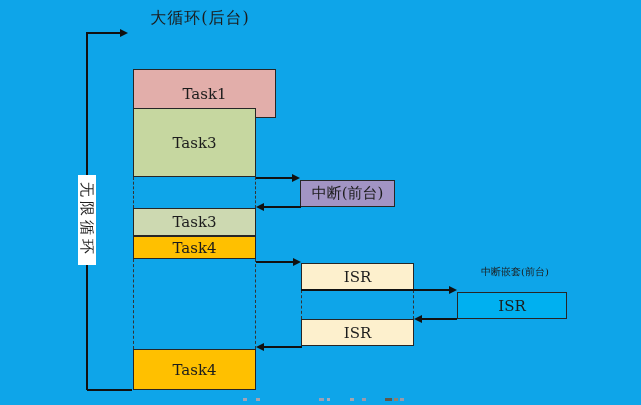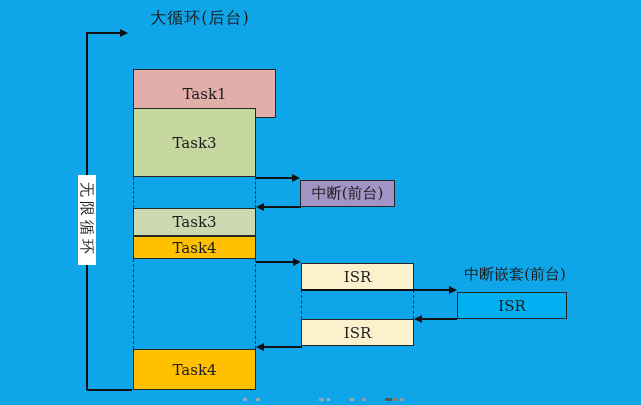--- a/index.html
+++ b/index.html
@@ -3,21 +3,21 @@
 <meta charset="utf-8">
 <style>
   html,body{margin:0;padding:0;background:#fff;}
   .stage{
     position:relative;width:641px;height:405px;background:#0ea5e9;overflow:hidden;
     font-family:"DejaVu Serif","Liberation Serif",serif;color:#1c1c1c;
   }
   .title{position:absolute;left:120px;top:8px;width:160px;text-align:center;
     font-size:16px;letter-spacing:1px;}
   .ntitle{position:absolute;left:445px;top:265px;width:140px;text-align:center;
-    font-size:15px;}
+    font-size:10px;}
   .box{position:absolute;box-sizing:border-box;border:1px solid #262626;
     display:flex;align-items:center;justify-content:center;font-size:15px;}
   .hline{position:absolute;height:1.5px;background:#111;}
   .vline{position:absolute;width:1.5px;background:#111;}
   .dashv{position:absolute;width:0;border-left:1px dashed #333;}
   .tri-r{position:absolute;width:0;height:0;
     border-top:4px solid transparent;border-bottom:4px solid transparent;
     border-left:8px solid #111;}
   .tri-l{position:absolute;width:0;height:0;
     border-top:4px solid transparent;border-bottom:4px solid transparent;

